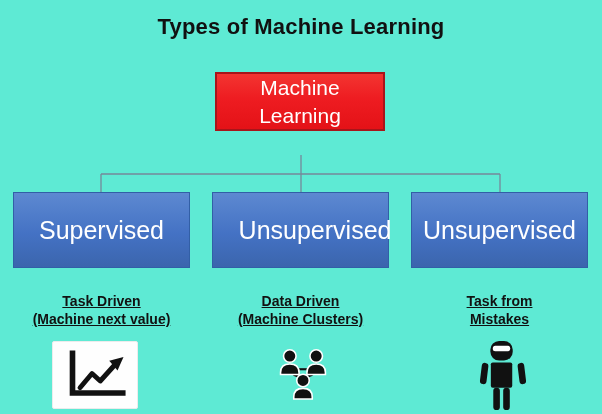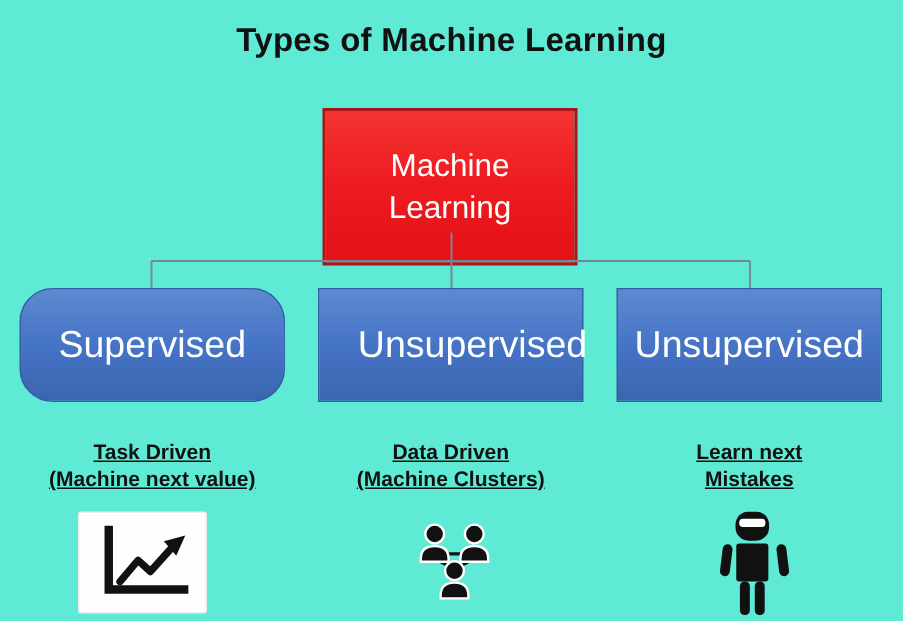--- a/index.html
+++ b/index.html
@@ -15,21 +15,21 @@
     background: #5eead4; overflow: hidden;
   }
   .title {
     position: absolute; left: 0; top: 14px; width: 602px;
     text-align: center;
     font-size: 22px; font-weight: 700; color: #111111;
     letter-spacing: 0.2px;
   }
   .root-box {
     position: absolute; left: 215px; top: 72px;
-    width: 170px; height: 105px;
+    width: 170px; height: 59px;
     background: linear-gradient(180deg, #f33531 0%, #ee1c21 45%, #e41217 100%);
     border: 2px solid #a8151a;
     display: flex; align-items: center; justify-content: center;
     text-align: center;
     color: #ffffff; font-size: 21px; line-height: 1.3;
     padding: 4px 26px;
   }
   .connectors {
     position: absolute; left: 0; top: 0;
     width: 602px; height: 414px;
@@ -37,21 +37,21 @@
   }
   .branch-box {
     position: absolute; top: 192px;
     width: 177px; height: 76px;
     background: linear-gradient(180deg, #5d89d1 0%, #4472c4 55%, #3b65ad 100%);
     border: 1px solid #325fa6;
     display: flex; align-items: center; justify-content: center;
     color: #ffffff; font-size: 25px;
     text-align: center;
   }
-  .branch-box.b0 { left: 13px; border-radius: 22px; }
+  .branch-box.b0 { left: 13px; }
   .branch-box.b1 { left: 212px; padding-left: 29px; }
   .branch-box.b2 { left: 411px; }
   .branch-desc {
     position: absolute; top: 292px;
     width: 177px;
     text-align: center;
     font-size: 14px; font-weight: 700; color: #111111;
     line-height: 18px;
     text-decoration: underline;
   }
@@ -104,21 +104,21 @@
 
   <div class="branch-desc b0">
     <div>Task Driven</div>
     <div>(Machine next value)</div>
   </div>
   <div class="branch-desc b1">
     <div>Data Driven</div>
     <div>(Machine Clusters)</div>
   </div>
   <div class="branch-desc b2">
-    <div>Learn next</div>
+    <div>Task from</div>
     <div>Mistakes</div>
   </div>
 
   <div class="icon-wrap icon-chart">
     <svg width="78" height="60" viewBox="0 0 100 80" xmlns="http://www.w3.org/2000/svg">
       <path d="M20 11 V64 H87" stroke="#111111" stroke-width="7.5" fill="none" stroke-linecap="square" stroke-linejoin="miter"></path>
       <polyline points="30,57 46,38 57,48 75,28" stroke="#111111" stroke-width="6.5" fill="none" stroke-linecap="round" stroke-linejoin="round"></polyline>
       <polygon points="88,16 80,34 69,21" fill="#111111"></polygon>
     </svg>
   </div>

